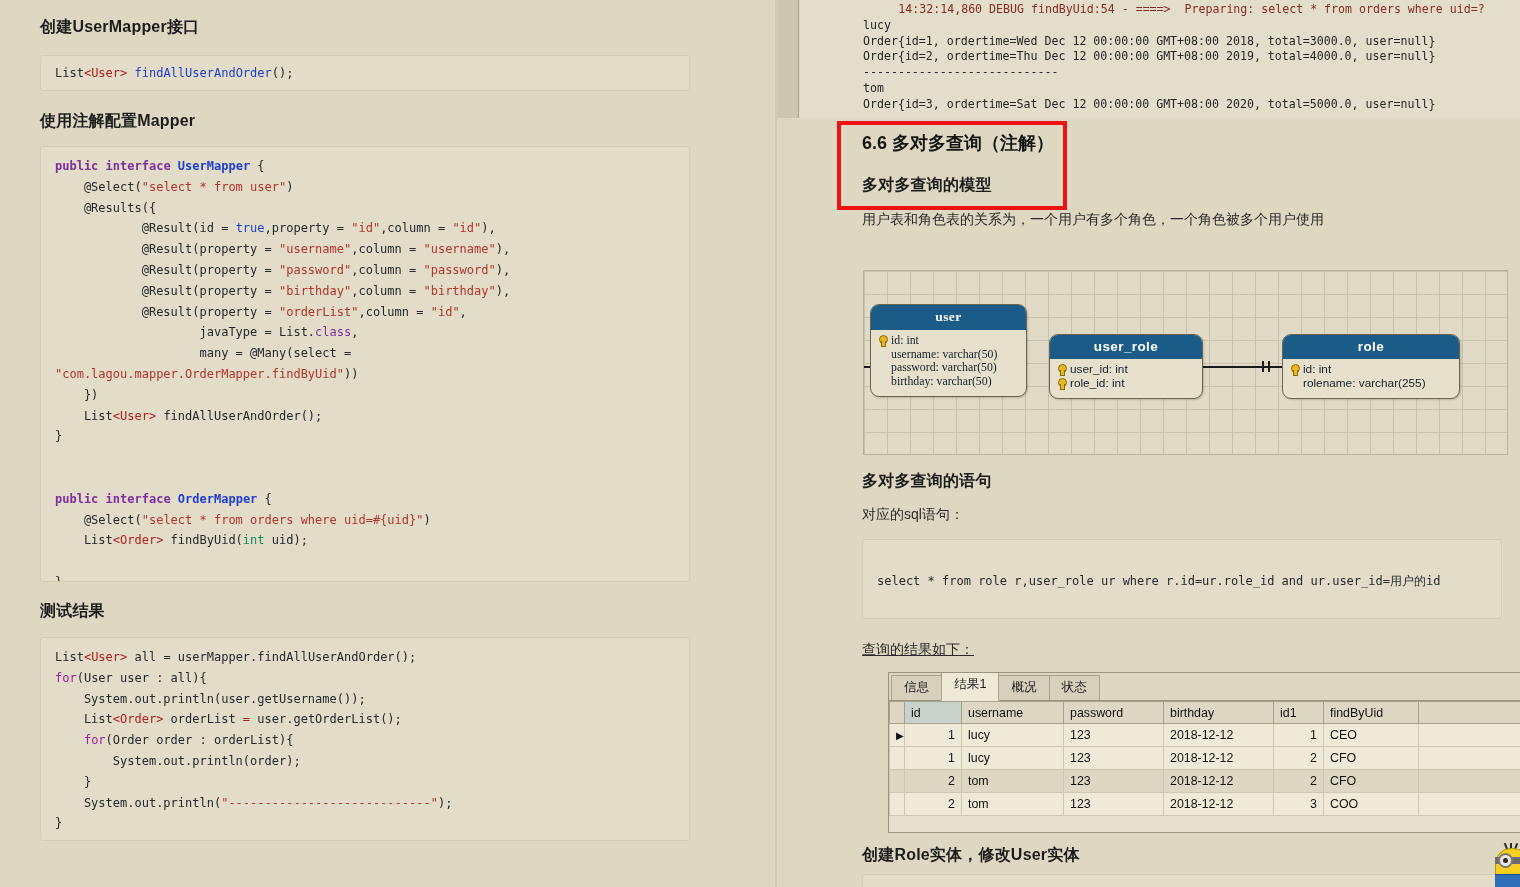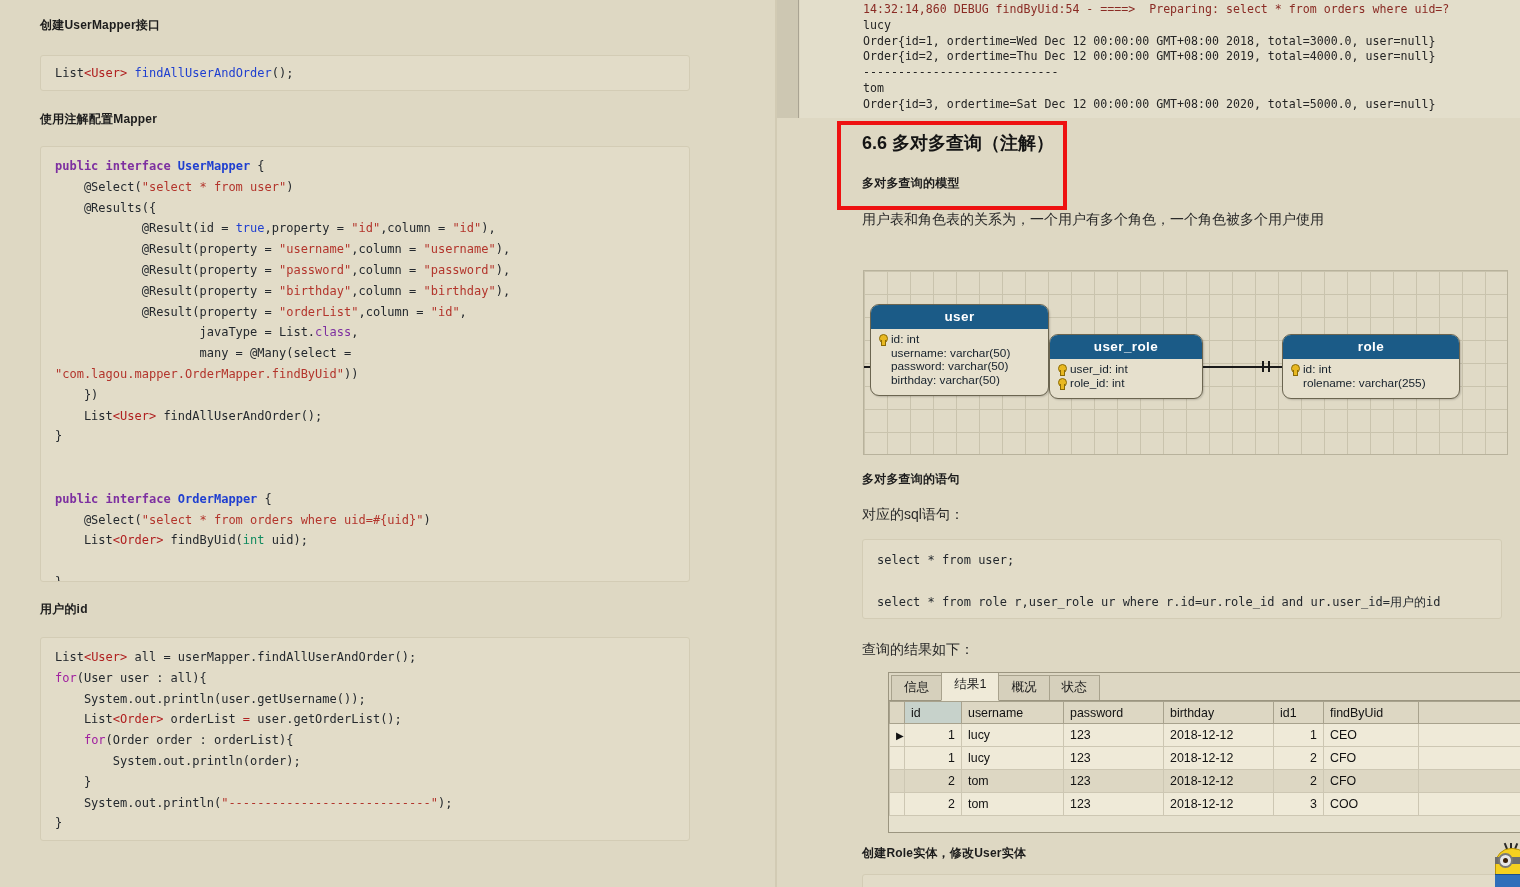--- a/index.html
+++ b/index.html
@@ -25,21 +25,21 @@
     overflow: hidden;
   }
   #panel-divider {
     position: absolute;
     left: 775px; top: 0;
     width: 2px; height: 887px;
     background: #d2cbb4;
   }
 
   .h-sub {
-    font-size: 12px;
+    font-size: 16px;
     font-weight: bold;
     color: #1c1c1c;
     letter-spacing: .2px;
   }
   .para {
     font-size: 14px;
     color: #2a2a2a;
     line-height: 1.5;
   }
 
@@ -93,21 +93,21 @@
     width: 720px; height: 118px;
     background: #e3decb;
     font-family: "DejaVu Sans Mono", "Liberation Mono", monospace;
     font-size: 11.6px;
     line-height: 15.8px;
     color: #252525;
     white-space: pre;
     padding: 2px 0 0 63px;
     overflow: hidden;
   }
-  .log-debug { color: #8a2b24; }
+  .log-debug { color: #8a2b24; text-align: center; }
 
   
   #red-box {
     position: absolute;
     left: 60px; top: 121px;
     width: 230px; height: 89px;
     border: 4px solid #ee1111;
     background: transparent;
     pointer-events: none;
     z-index: 20;
@@ -324,21 +324,21 @@
   <div id="left-panel">
 
     <div style="position:absolute;left:40px;top:17px;" class="h-sub">创建UserMapper接口</div>
 
     <div class="codebox" id="code-block-1" style="position:absolute;left:40px;top:55px;width:650px;height:36px;padding-top:7px;"><div><span>List</span><span class="typered">&lt;User&gt;</span><span> </span><span class="fn">findAllUserAndOrder</span><span>();</span></div></div>
 
     <div style="position:absolute;left:40px;top:111px;" class="h-sub">使用注解配置Mapper</div>
 
     <div class="codebox" id="code-block-2" style="position:absolute;left:40px;top:146px;width:650px;height:436px;padding-top:9px;"><div><span class="kw">public</span><span> </span><span class="kw">interface</span><span> </span><span class="type">UserMapper</span><span> {</span></div><div><span>    @Select(</span><span class="str">"select * from user"</span><span>)</span></div><div><span>    @Results({</span></div><div><span>            @Result(id = </span><span class="bool">true</span><span>,property = </span><span class="str">"id"</span><span>,column = </span><span class="str">"id"</span><span>),</span></div><div><span>            @Result(property = </span><span class="str">"username"</span><span>,column = </span><span class="str">"username"</span><span>),</span></div><div><span>            @Result(property = </span><span class="str">"password"</span><span>,column = </span><span class="str">"password"</span><span>),</span></div><div><span>            @Result(property = </span><span class="str">"birthday"</span><span>,column = </span><span class="str">"birthday"</span><span>),</span></div><div><span>            @Result(property = </span><span class="str">"orderList"</span><span>,column = </span><span class="str">"id"</span><span>,</span></div><div><span>                    javaType = List.</span><span class="cls">class</span><span>,</span></div><div><span>                    many = @Many(select =</span></div><div><span class="str">"com.lagou.mapper.OrderMapper.findByUid"</span><span>))</span></div><div><span>    })</span></div><div><span>    List</span><span class="typered">&lt;User&gt;</span><span> findAllUserAndOrder();</span></div><div><span>}</span></div><div>&nbsp;</div><div>&nbsp;</div><div><span class="kw">public</span><span> </span><span class="kw">interface</span><span> </span><span class="type">OrderMapper</span><span> {</span></div><div><span>    @Select(</span><span class="str">"select * from orders where uid=#{uid}"</span><span>)</span></div><div><span>    List</span><span class="typered">&lt;Order&gt;</span><span> findByUid(</span><span class="prim">int</span><span> uid);</span></div><div>&nbsp;</div><div><span>}</span></div></div>
 
-    <div style="position:absolute;left:40px;top:601px;" class="h-sub">用户的id</div>
+    <div style="position:absolute;left:40px;top:601px;" class="h-sub">测试结果</div>
 
     <div class="codebox" id="code-block-3" style="position:absolute;left:40px;top:637px;width:650px;height:204px;padding-top:9px;"><div><span>List</span><span class="typered">&lt;User&gt;</span><span> all = userMapper.findAllUserAndOrder();</span></div><div><span class="kw2">for</span><span>(User user : all){</span></div><div><span>    System.out.println(user.getUsername());</span></div><div><span>    List</span><span class="typered">&lt;Order&gt;</span><span> orderList </span><span class="typered">=</span><span> user.getOrderList();</span></div><div><span>    </span><span class="kw2">for</span><span>(Order order : orderList){</span></div><div><span>        System.out.println(order);</span></div><div><span>    }</span></div><div><span>    System.out.println(</span><span class="str">"----------------------------"</span><span>);</span></div><div><span>}</span></div></div>
 
   </div>
 
   <div id="panel-divider"></div>
 
   <div id="right-panel">
 
     <div id="console-wrap">
@@ -365,21 +365,21 @@
         <div class="conn-tick" style="left:103px;top:90px;"></div>
       </div>
       <div class="er-conn">
         <div class="conn-line" style="left:313px; top:95px; width:105px;"></div>
         <div class="conn-tick" style="left:315px;top:90px;"></div>
         <div class="conn-circ" style="left:320px;top:92px;"></div>
         <div class="conn-tick" style="left:398px;top:90px;"></div>
         <div class="conn-tick" style="left:404px;top:90px;"></div>
       </div>
 
-      <div class="er-table" id="er-table-0" style="left:6px; top:33px; width:179px;">
+      <div class="er-table" id="er-table-0" style="left:6px; top:33px; width:157px;font-family:Liberation Serif, serif;">
         <div class="er-head">user</div>
         <div class="er-body">
             <div class="er-row">
               <span class="key-ico"></span>
               <span>id: int</span>
             </div>
             <div class="er-row">
               <span class="key-spacer"></span>
               <span>username: varchar(50)</span>
             </div>
@@ -421,23 +421,23 @@
             </div>
           </div>
       </div>
 
     </div>
 
     <div style="position:absolute;left:85px;top:471px;" class="h-sub">多对多查询的语句</div>
 
     <div style="position:absolute;left:85px;top:504px;" class="para">对应的sql语句：</div>
 
-    <div class="codebox" id="code-block-sql" style="position:absolute;left:85px;top:539px;width:640px;height:80px;padding-top:10px;"><div>select * from user;</div><div>&nbsp;</div><div>select * from role r,user_role ur where r.id=ur.role_id and ur.user_id=用户的id</div></div>
-
-    <div style="position:absolute;left:85px;top:639px;" class="para">查询的结果如下：</div>
+    <div class="codebox" id="code-block-sql" style="position:absolute;left:85px;top:539px;width:640px;height:80px;padding-top:10px;"><div>&nbsp;</div><div>select * from role r,user_role ur where r.id=ur.role_id and ur.user_id=用户的id</div></div>
+
+    <div style="position:absolute;left:85px;top:639px;text-decoration:underline;" class="para">查询的结果如下：</div>
 
     <div id="result-grid">
       <div class="rg-tabs" id="rg-tabs">
           <div class="rg-tab">信息</div>
           <div class="rg-tab active">结果1</div>
           <div class="rg-tab">概况</div>
           <div class="rg-tab">状态</div>
         </div>
       <table class="rg">
         <colgroup>

